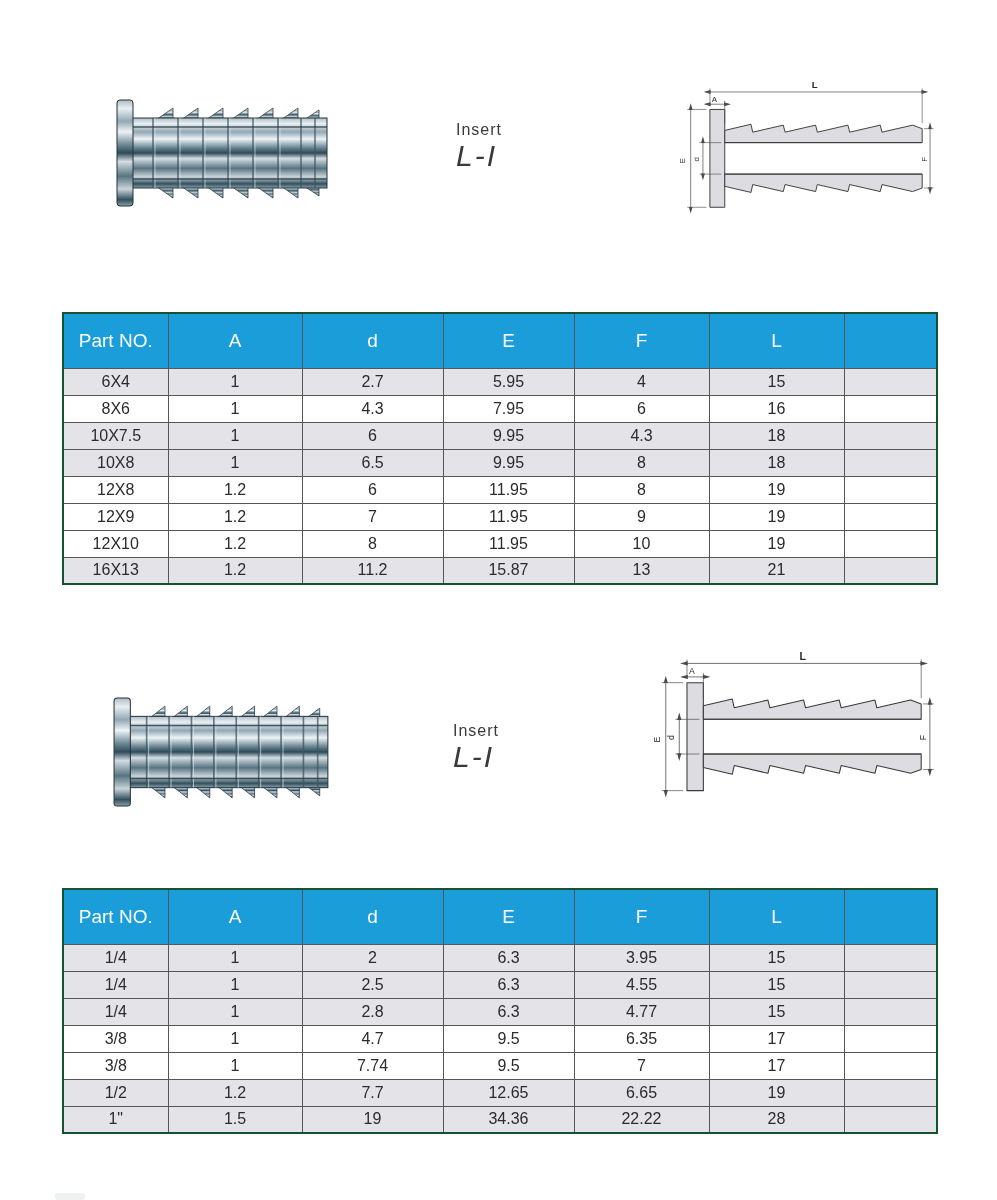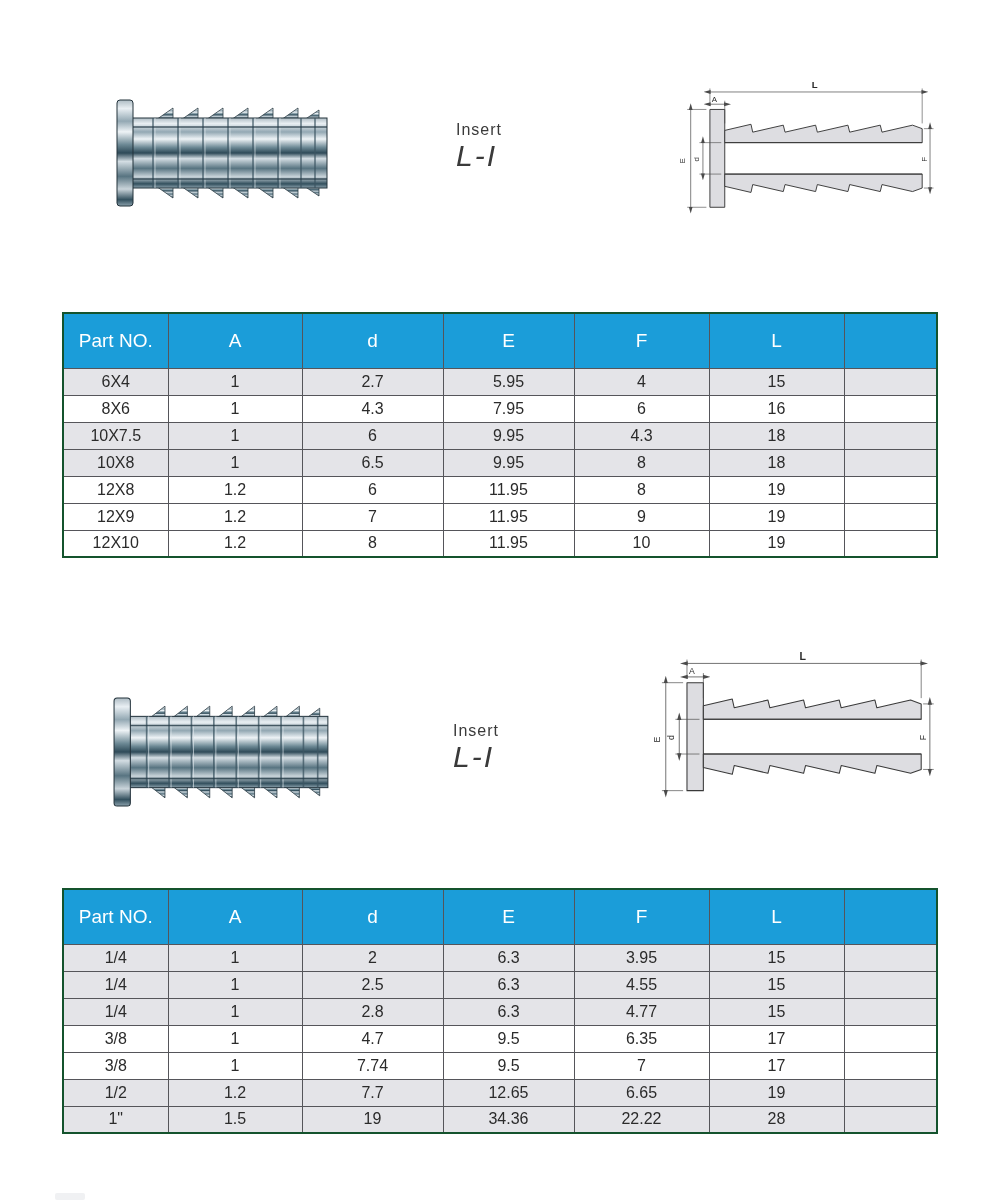--- a/index.html
+++ b/index.html
@@ -227,20 +227,29 @@
             <td>19</td>
             <td></td>
           </tr>
           <tr>
             <td>12X10</td>
             <td>1.2</td>
             <td>8</td>
             <td>11.95</td>
             <td>10</td>
             <td>19</td>
+            <td></td>
+          </tr>
+          <tr class="shaded">
+            <td>16X13</td>
+            <td>1.2</td>
+            <td>11.2</td>
+            <td>15.87</td>
+            <td>13</td>
+            <td>21</td>
             <td></td>
           </tr>
         </tbody>
       </table>
   </div>
 
   <div class="abs" style="left:112px; top:696px; width:222px; height:112px;">
     <svg width="222" height="112" viewBox="0 0 218 110">
       <defs>
         <linearGradient id="metalB" x1="0" y1="0" x2="0" y2="1">

